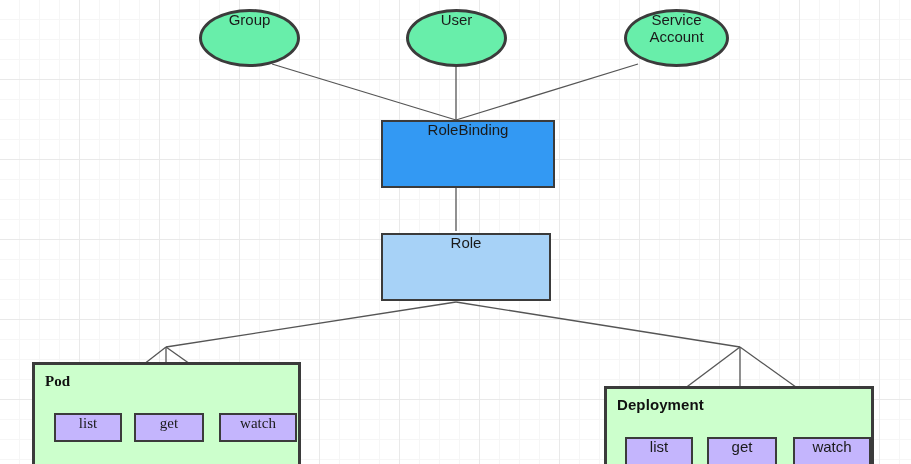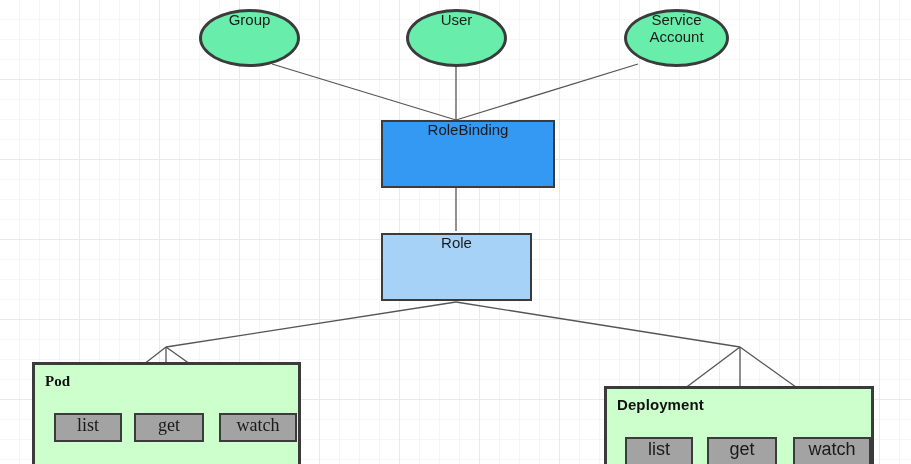--- a/index.html
+++ b/index.html
@@ -72,23 +72,23 @@
   .group-title {
     position: absolute;
     left: 10px;
     top: 8px;
     font-size: 15px;
     font-weight: bold;
     color: #111111;
     letter-spacing: 0.1px;
   }
   .verb {
-    background: #a3a3a3;
+    background: #c4b5fd;
     border: 2px solid #3b3b3b;
-    font-size: 18px;
+    font-size: 15px;
   }
 </style>
 </head>
 <body>
 
 <div id="canvas">
 
   <svg id="edges" viewBox="0 0 911 464" width="911" height="464">
     <g stroke="#555555" stroke-width="1.3" fill="none">
 
@@ -120,21 +120,21 @@
   </div>
 
   <div class="node ellipse" style="left:624px; top:9px; width:105px; height:58px; padding:0 14px;">
     <span>Service Account</span>
   </div>
 
   <div class="node rect rolebinding" style="left:381px; top:120px; width:174px; height:68px;">
     <span>RoleBinding</span>
   </div>
 
-  <div class="node rect role" style="left:381px; top:233px; width:151px; height:68px;">
+  <div class="node rect role" style="left:381px; top:233px; width:170px; height:68px;">
     <span>Role</span>
   </div>
 
   <div class="node group-box" style="left:32px; top:362px; width:269px; height:125px;font-family:Liberation Serif, serif;">
     <span class="group-title">Pod</span>
     <div class="node verb" style="left:19px; top:48px; width:68px; height:29px;">
       <span>list</span>
     </div>
     <div class="node verb" style="left:99px; top:48px; width:70px; height:29px;">
       <span>get</span>

